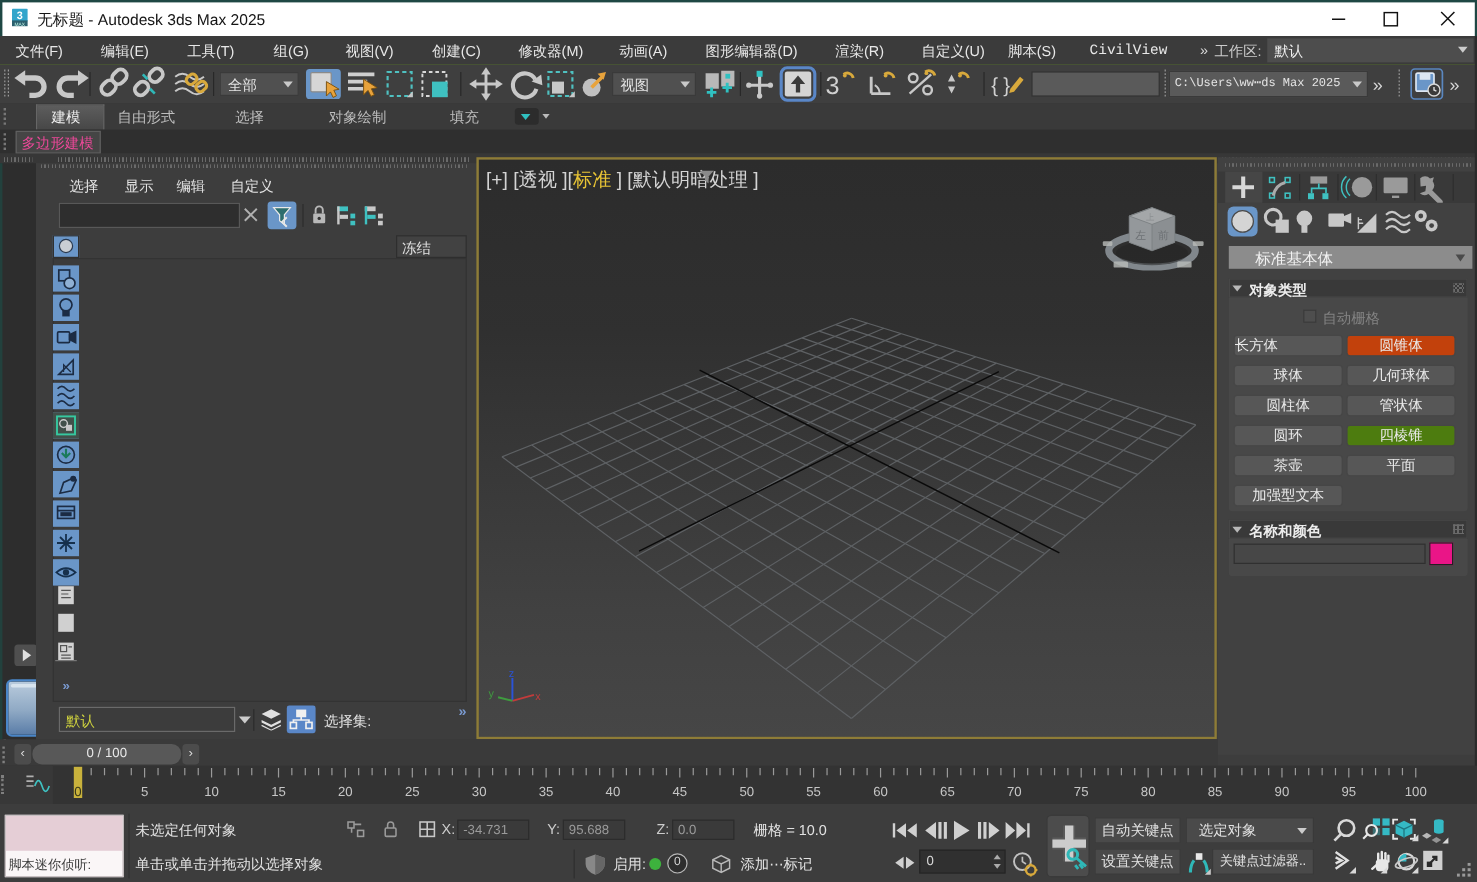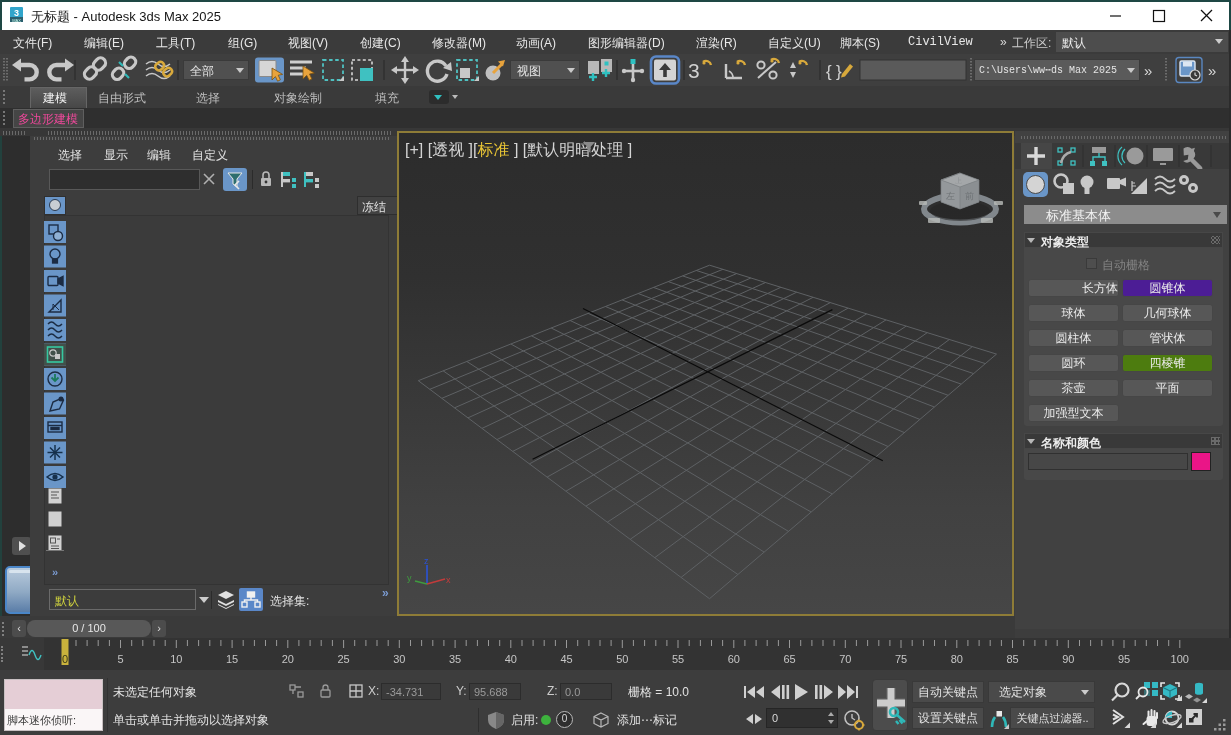--- a/index.html
+++ b/index.html
@@ -314,21 +314,21 @@
         <rect x="12" y="7" width="4" height="4" fill="#c8c8c8"></rect>
         <rect x="12" y="13" width="4" height="4" fill="#c8c8c8"></rect>
       </svg>
     </div>
 
  <div class="abs" style="left:14px;top:60px;width:22px;height:19px;background:#6a96c8;border:1px solid #303030;box-sizing:border-box;">
   <svg width="20" height="17">
         <circle cx="10" cy="8" r="5.5" fill="#c9ced4" stroke="#2a3a50" stroke-width="1"></circle>
       </svg>
     </div>
- <div class="abs" style="left:300px;top:60px;width:59px;height:19px;background:#424242;border:1px solid #2e2e2e;box-sizing:border-box;margin-left:27px;">
+ <div class="abs" style="left:300px;top:60px;width:59px;height:19px;background:#424242;border:1px solid #2e2e2e;box-sizing:border-box;">
   <span class="txt" style="position:absolute;left:4px;top:2px;">冻结</span>
     </div>
 
  <div class="abs" style="left:14px;top:79px;width:345px;height:370px;background:#3b3b3b;border:1px solid #333;box-sizing:border-box;"></div>
 
  <div class="abs" id="tilecol" style="left:14px;top:85px;width:22px;height:270px;">
   <svg width="22" height="270">
    <g fill="#6a96c8">
     <rect x="0" y="0" width="22" height="22"></rect>
           <rect x="0" y="24.5" width="22" height="22"></rect>
@@ -575,22 +575,22 @@
  <div class="abs" style="left:9px;top:101px;width:199px;height:16px;background:#393939;border:1px solid #474747;box-sizing:border-box;"></div>
  <div class="abs" style="left:9px;top:117px;width:199px;height:178px;background:#484848;border-radius:0 0 3px 3px;"></div>
  <div class="abs" style="left:10px;top:103px;width:197px;height:13px;">
   <span style="position:absolute;left:2px;top:4px;width:0;height:0;border-left:4px solid transparent;border-right:4px solid transparent;border-top:5px solid #b8b8b8;"></span>
   <span style="position:absolute;left:16px;top:0px;font-size:12px;font-weight:bold;color:#ececec;white-space:nowrap;">对象类型</span>
   <span style="position:absolute;right:2px;top:2px;width:9px;height:8px;background:repeating-linear-gradient(90deg,#777 0 1.5px,transparent 1.5px 3.5px),repeating-linear-gradient(#777 0 1.5px,transparent 1.5px 3.5px);background-blend-mode:multiply;opacity:.8;"></span>
  </div>
  <div class="abs" style="left:72px;top:258px;"></div>
  <div class="abs" style="left:71px;top:127px;width:11px;height:11px;background:#4e4e4e;border:1px solid #3a3a3a;box-sizing:border-box;"></div>
  <div class="abs" style="left:87px;top:126px;font-size:12px;color:#838383;">自动栅格</div>
- <div class="abs" style="left:13px;top:148px;width:91px;height:18px;background:#575757;border:1px solid #464646;border-radius:3px;box-sizing:border-box;text-align:right;font-size:12px;color:#eaeaea;line-height:16px;">长方体</div>
-<div class="abs" style="left:107px;top:148px;width:91px;height:18px;background:#4c1d95;border:1px solid #464646;border-radius:3px;box-sizing:border-box;text-align:center;font-size:12px;color:#eaeaea;line-height:16px;">圆锥体</div>
+ <div class="abs" style="left:13px;top:148px;width:91px;height:18px;background:#575757;border:1px solid #464646;border-radius:3px;box-sizing:border-box;text-align:left;font-size:12px;color:#eaeaea;line-height:16px;">长方体</div>
+<div class="abs" style="left:107px;top:148px;width:91px;height:18px;background:#c2410c;border:1px solid #464646;border-radius:3px;box-sizing:border-box;text-align:center;font-size:12px;color:#eaeaea;line-height:16px;">圆锥体</div>
 <div class="abs" style="left:13px;top:173px;width:91px;height:18px;background:#575757;border:1px solid #464646;border-radius:3px;box-sizing:border-box;text-align:center;font-size:12px;color:#eaeaea;line-height:16px;">球体</div>
 <div class="abs" style="left:107px;top:173px;width:91px;height:18px;background:#575757;border:1px solid #464646;border-radius:3px;box-sizing:border-box;text-align:center;font-size:12px;color:#eaeaea;line-height:16px;">几何球体</div>
 <div class="abs" style="left:13px;top:198px;width:91px;height:18px;background:#575757;border:1px solid #464646;border-radius:3px;box-sizing:border-box;text-align:center;font-size:12px;color:#eaeaea;line-height:16px;">圆柱体</div>
 <div class="abs" style="left:107px;top:198px;width:91px;height:18px;background:#575757;border:1px solid #464646;border-radius:3px;box-sizing:border-box;text-align:center;font-size:12px;color:#eaeaea;line-height:16px;">管状体</div>
 <div class="abs" style="left:13px;top:223px;width:91px;height:18px;background:#575757;border:1px solid #464646;border-radius:3px;box-sizing:border-box;text-align:center;font-size:12px;color:#eaeaea;line-height:16px;">圆环</div>
 <div class="abs" style="left:107px;top:223px;width:91px;height:18px;background:#4d7c0f;border:1px solid #464646;border-radius:3px;box-sizing:border-box;text-align:center;font-size:12px;color:#eaeaea;line-height:16px;">四棱锥</div>
 <div class="abs" style="left:13px;top:248px;width:91px;height:18px;background:#575757;border:1px solid #464646;border-radius:3px;box-sizing:border-box;text-align:center;font-size:12px;color:#eaeaea;line-height:16px;">茶壶</div>
 <div class="abs" style="left:107px;top:248px;width:91px;height:18px;background:#575757;border:1px solid #464646;border-radius:3px;box-sizing:border-box;text-align:center;font-size:12px;color:#eaeaea;line-height:16px;">平面</div>
 <div class="abs" style="left:13px;top:273px;width:91px;height:18px;background:#575757;border:1px solid #464646;border-radius:3px;box-sizing:border-box;text-align:center;font-size:12px;color:#eaeaea;line-height:16px;">加强型文本</div>
 

